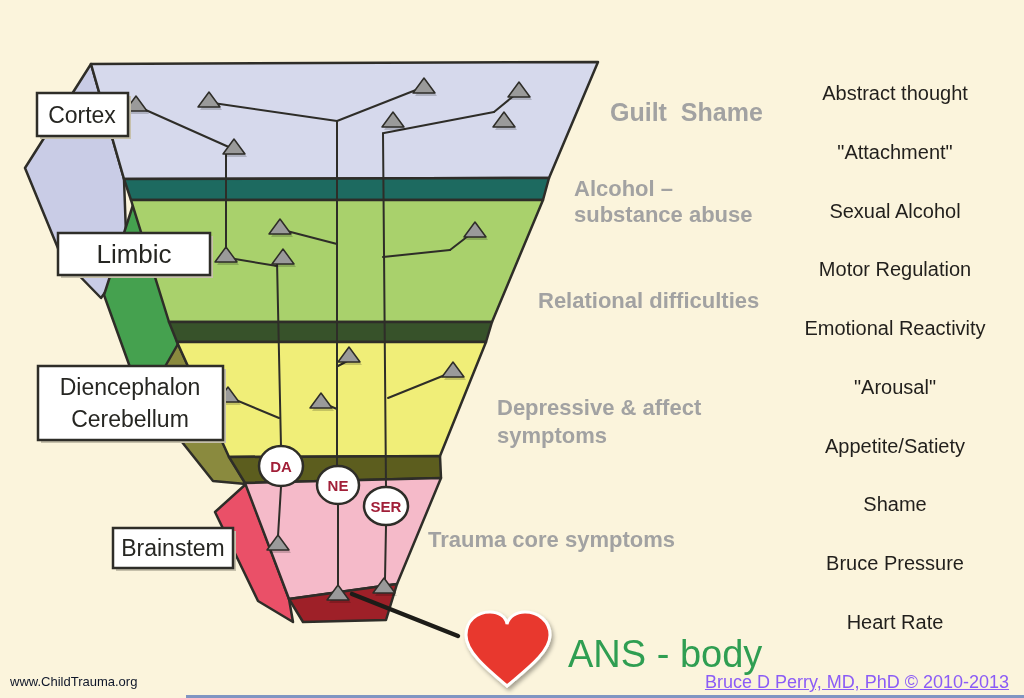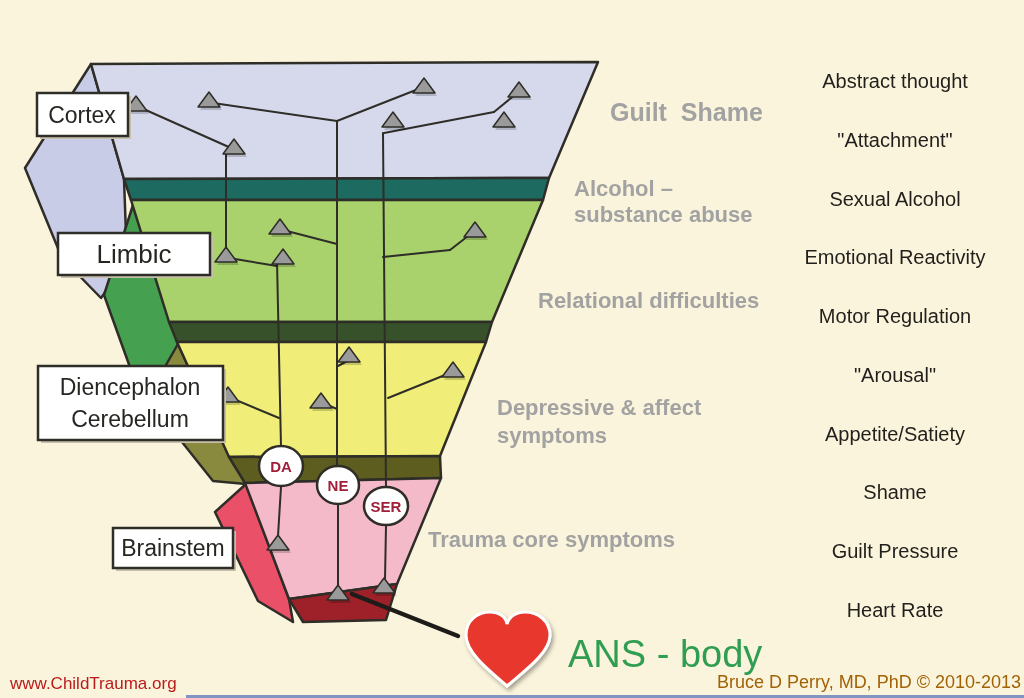--- a/index.html
+++ b/index.html
@@ -10,26 +10,26 @@
   .axon{stroke:#2e2d28;stroke-width:2;fill:none;stroke-linecap:round;}
   .nt-circle{fill:#ffffff;stroke:#2e2d28;stroke-width:2.5;}
   .nt-text{font:700 15px "Liberation Sans",sans-serif;fill:#a11f38;text-anchor:middle;}
   .box{fill:#ffffff;stroke:#2e2d28;stroke-width:2.5;}
   .box-shadow{fill:#c6c0ab;}
   .box-text{font:400 23px "Liberation Sans",sans-serif;fill:#262622;text-anchor:middle;}
   .box-text-lg{font-size:26px;}
   .sym{font:700 22px "Liberation Sans",sans-serif;fill:#a2a2a2;white-space:pre;}
   .sym-lg{font-size:25px;}
   .ans{font:400 38px "Liberation Sans",sans-serif;fill:#2f9e52;}
-  .func-list{position:absolute;left:766px;top:60px;width:258px;height:562px;
+  .func-list{position:absolute;left:766px;top:72px;width:258px;height:562px;
              display:flex;flex-direction:column;justify-content:space-between;
              align-items:center;padding-top:10px;box-sizing:border-box;}
   .func-item{font-size:20px;color:#211f1c;line-height:23px;white-space:nowrap;}
-  .footer-left{position:absolute;left:10px;top:674px;font-size:17px;color:#b91c1c;}
-  .footer-right{position:absolute;right:3px;top:672px;font-size:18px;color:#a16207;}
+  .footer-left{position:absolute;left:10px;top:674px;font-size:13px;color:#0f172a;}
+  .footer-right{position:absolute;right:15px;top:672px;font-size:18px;color:#8b5cf6;text-decoration:underline;}
   .bottom-line{position:absolute;left:186px;top:695px;width:838px;height:3px;background:#8095c2;}
 </style>
 </head>
 <body>
 
 <div class="stage">
 
   <svg width="1024" height="698" viewBox="0 0 1024 698">
     <defs>
       <filter id="ds" x="-30%" y="-30%" width="160%" height="160%">
@@ -153,25 +153,25 @@
     <path d="M507,686 C487,669 466,652 466,635 C466,621 477,612 490,612
              C499,612 506,617 507,624 C509,617 516,612 525,612
              C538,612 550,621 550,635 C550,652 527,669 507,686 Z" stroke="#ffffff" stroke-width="3" filter="url(#ds)" fill="#e8392d"></path>
     <text class="ans" x="568" y="667">ANS - body</text>
   </svg>
 
   <div class="func-list">
     <div class="func-item">Abstract thought</div>
     <div class="func-item">"Attachment"</div>
     <div class="func-item">Sexual Alcohol</div>
+    <div class="func-item">Motor Regulation</div>
     <div class="func-item">Emotional Reactivity</div>
-    <div class="func-item">Motor Regulation</div>
     <div class="func-item">"Arousal"</div>
     <div class="func-item">Appetite/Satiety</div>
     <div class="func-item">Shame</div>
-    <div class="func-item">Guilt Pressure</div>
+    <div class="func-item">Bruce Pressure</div>
     <div class="func-item">Heart Rate</div>
   </div>
 
   <div class="footer-left">www.ChildTrauma.org</div>
   <div class="footer-right">Bruce D Perry, MD, PhD © 2010-2013</div>
   <div class="bottom-line"></div>
 </div>
 
 </body></html>

